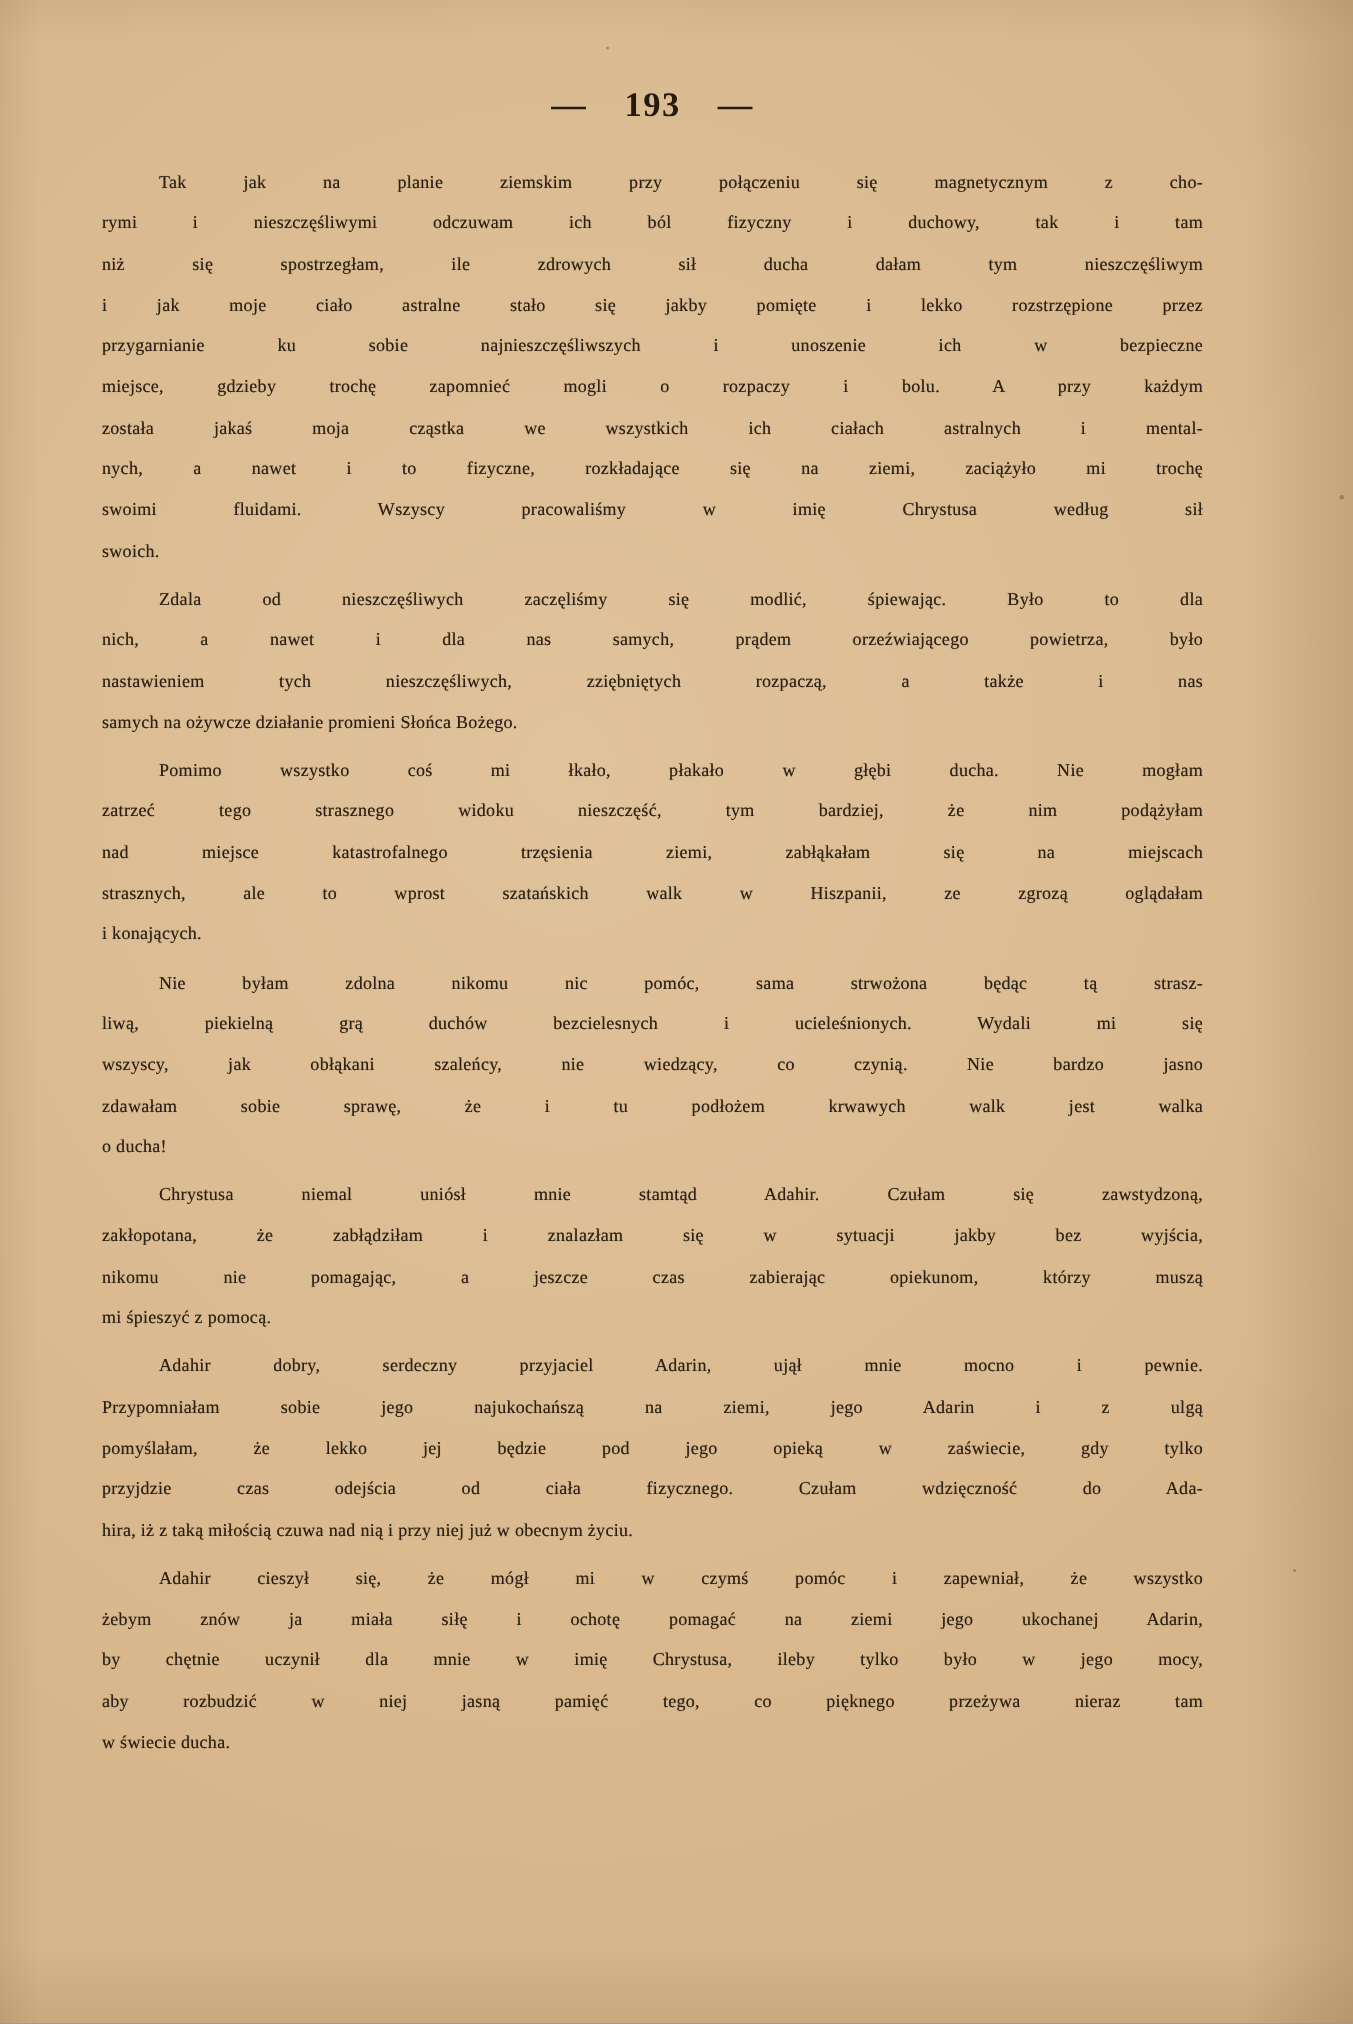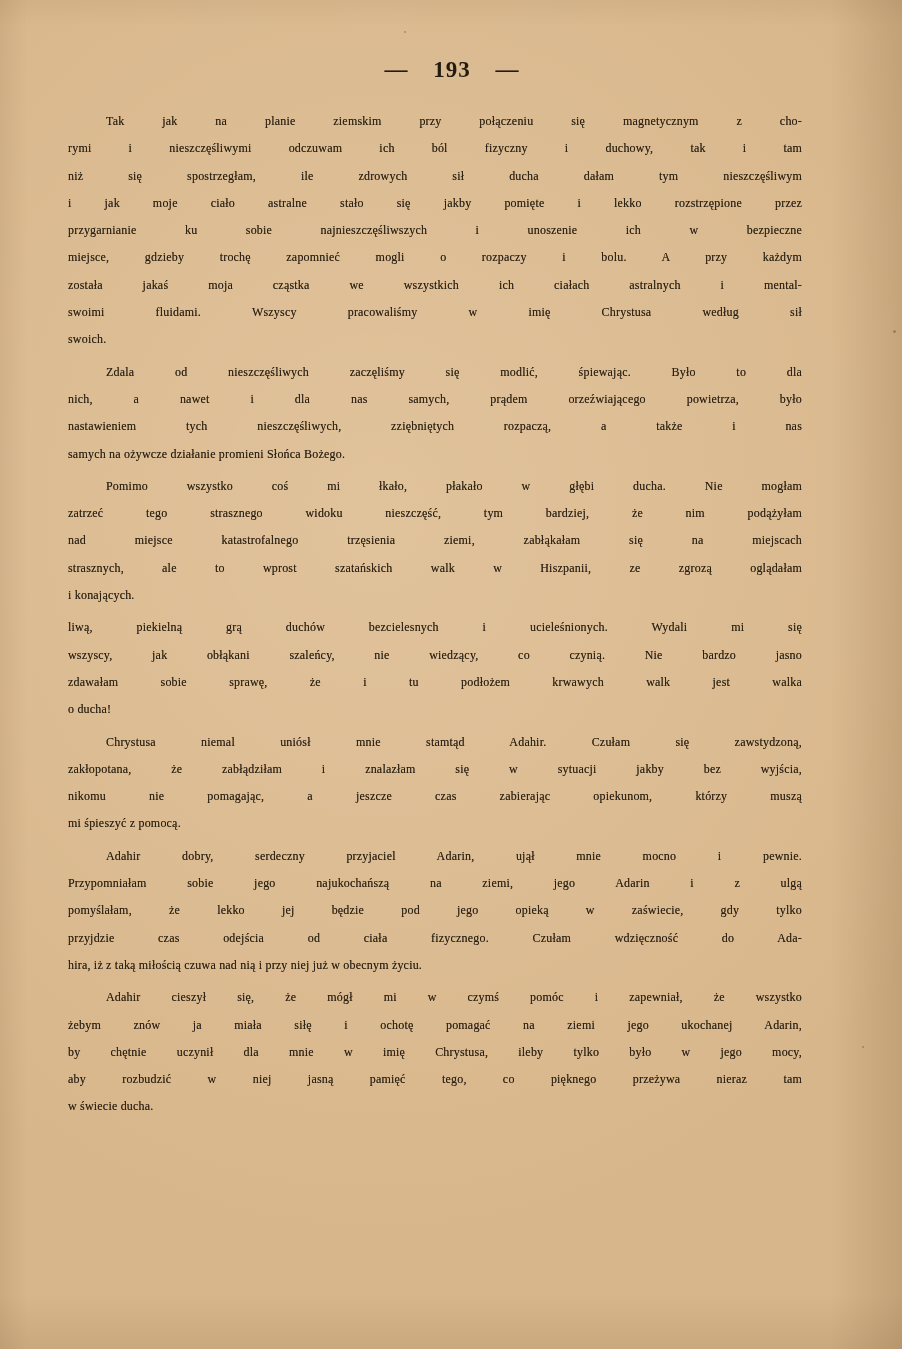--- a/index.html
+++ b/index.html
@@ -24,21 +24,20 @@
   .page-number {
     margin-top: 57px;
     width: 734px;
     padding-left: 68px;
     text-align: center;
     font-size: 23px;
     font-weight: 700;
     letter-spacing: 1px;
     word-spacing: 18px;
     color: #241b10;
-    margin-left: 17px;
   }
   .text-block {
     position: absolute;
     top: 108px;
     left: 68px;
     width: 734px;
   }
   .para {
     margin: 0 0 5px 0;
   }
@@ -72,40 +71,42 @@
   <div class="text-block">
 
     <div class="para">
       <div class="line first">Tak jak na planie ziemskim przy połączeniu się magnetycznym z cho-</div>
       <div class="line">rymi i nieszczęśliwymi odczuwam ich ból fizyczny i duchowy, tak i tam</div>
       <div class="line">niż się spostrzegłam, ile zdrowych sił ducha dałam tym nieszczęśliwym</div>
       <div class="line">i jak moje ciało astralne stało się jakby pomięte i lekko rozstrzępione przez</div>
       <div class="line">przygarnianie ku sobie najnieszczęśliwszych i unoszenie ich w bezpieczne</div>
       <div class="line">miejsce, gdzieby trochę zapomnieć mogli o rozpaczy i bolu. A przy każdym</div>
       <div class="line">została jakaś moja cząstka we wszystkich ich ciałach astralnych i mental-</div>
+      <div class="line">nych, a nawet i to fizyczne, rozkładające się na ziemi, zaciążyło mi trochę</div>
       <div class="line">swoimi fluidami. Wszyscy pracowaliśmy w imię Chrystusa według sił</div>
       <div class="line last">swoich.</div>
     </div>
 
     <div class="para">
       <div class="line first">Zdala od nieszczęśliwych zaczęliśmy się modlić, śpiewając. Było to dla</div>
       <div class="line">nich, a nawet i dla nas samych, prądem orzeźwiającego powietrza, było</div>
       <div class="line">nastawieniem tych nieszczęśliwych, zziębniętych rozpaczą, a także i nas</div>
       <div class="line last">samych na ożywcze działanie promieni Słońca Bożego.</div>
     </div>
 
     <div class="para">
       <div class="line first">Pomimo wszystko coś mi łkało, płakało w głębi ducha. Nie mogłam</div>
       <div class="line">zatrzeć tego strasznego widoku nieszczęść, tym bardziej, że nim podążyłam</div>
       <div class="line">nad miejsce katastrofalnego trzęsienia ziemi, zabłąkałam się na miejscach</div>
       <div class="line">strasznych, ale to wprost szatańskich walk w Hiszpanii, ze zgrozą oglądałam</div>
       <div class="line last">i konających.</div>
     </div>
 
     <div class="para">
+      <div class="line first">Nie byłam zdolna nikomu nic pomóc, sama strwożona będąc tą strasz-</div>
       <div class="line">liwą, piekielną grą duchów bezcielesnych i ucieleśnionych. Wydali mi się</div>
       <div class="line">wszyscy, jak obłąkani szaleńcy, nie wiedzący, co czynią. Nie bardzo jasno</div>
       <div class="line">zdawałam sobie sprawę, że i tu podłożem krwawych walk jest walka</div>
       <div class="line last">o ducha!</div>
     </div>
 
     <div class="para">
       <div class="line first">Chrystusa niemal uniósł mnie stamtąd Adahir. Czułam się zawstydzoną,</div>
       <div class="line">zakłopotana, że zabłądziłam i znalazłam się w sytuacji jakby bez wyjścia,</div>
       <div class="line">nikomu nie pomagając, a jeszcze czas zabierając opiekunom, którzy muszą</div>

